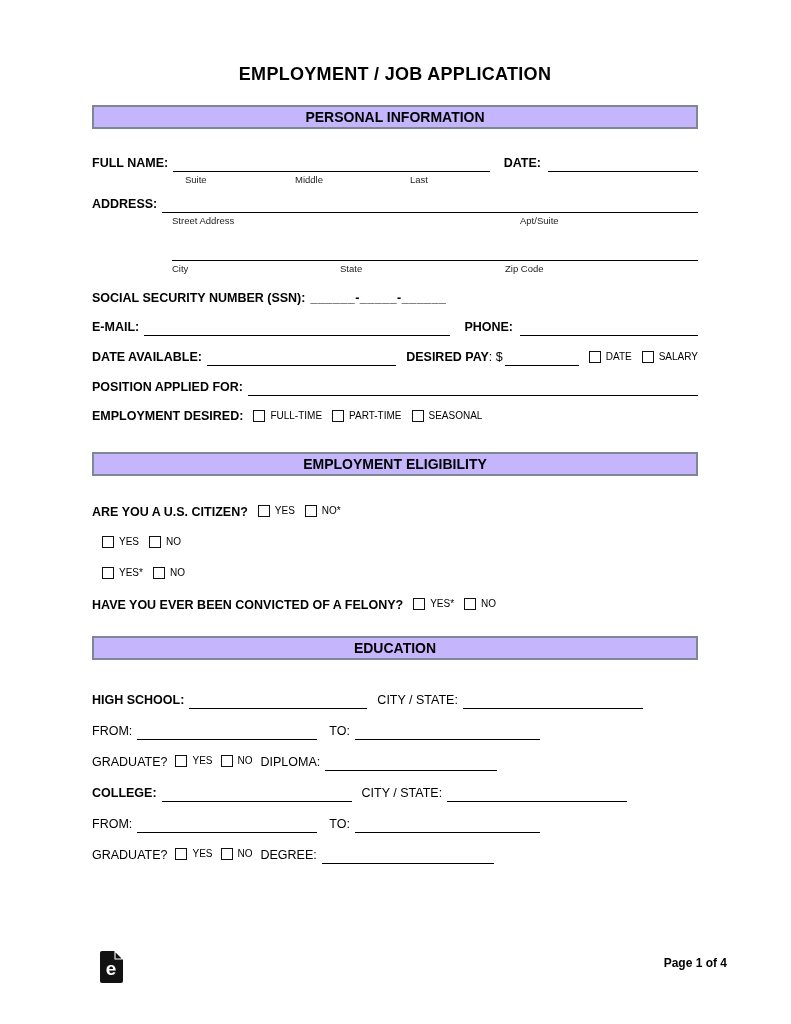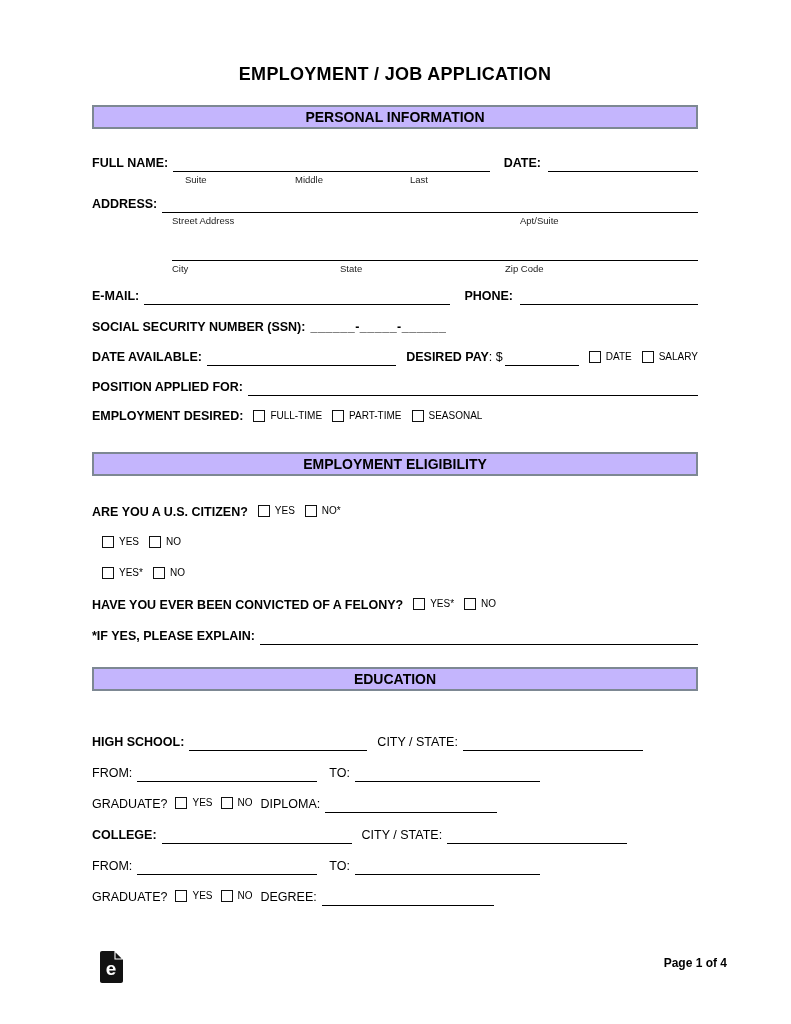--- a/index.html
+++ b/index.html
@@ -132,32 +132,32 @@
     <div class="row" style="margin-top:17px;height:16px">
       <span style="width:75px;flex:none"></span>
       <span class="line"></span>
     </div>
     <div class="subrow" style="margin-top:2px">
       <span style="left:80px">City</span>
       <span style="left:248px">State</span>
       <span style="left:413px">Zip Code</span>
     </div>
 
-    <div class="row" style="margin-top:12px">
-      <span class="b">E-MAIL:</span>
-      <span class="line"></span>
-      <span class="b" style="margin-left:14px">PHONE:</span>
-      <span class="line fixed" style="width:178px;margin-left:7px"></span>
-    </div>
-
     <div class="row" style="margin-top:14px">
       <span class="b">SOCIAL SECURITY NUMBER (SSN):</span>
       <span class="blanks">______-_____-______</span>
     </div>
 
+    <div class="row" style="margin-top:12px">
+      <span class="b">E-MAIL:</span>
+      <span class="line"></span>
+      <span class="b" style="margin-left:14px">PHONE:</span>
+      <span class="line fixed" style="width:178px;margin-left:7px"></span>
+    </div>
+
     <div class="row" style="margin-top:13px">
       <span class="b">DATE AVAILABLE:</span>
       <span class="line"></span>
       <span class="b" style="margin-left:10px">DESIRED PAY</span>
       <span>: $</span>
       <span class="line fixed" style="width:74px;margin-left:2px"></span>
       <span class="opt">
         <span class="cb"></span>
         <span>DATE</span>
       </span>
@@ -232,30 +232,26 @@
       <span class="opt">
         <span class="cb"></span>
         <span>YES*</span>
       </span>
       <span class="opt">
         <span class="cb"></span>
         <span>NO</span>
       </span>
     </div>
 
-    <div class="row qrow" style="margin-top:13px">
-      <span class="b">*IF YES, PLEASE EXPLAIN:</span>
-      <span class="line"></span>
-    </div>
 
     <div class="section-bar" style="margin-top:22px">
       <span>EDUCATION</span>
     </div>
 
-    <div class="row qrow" style="margin-top:42px">
+    <div class="row qrow" style="margin-top:31px">
       <span class="b">HIGH SCHOOL:</span>
       <span class="line fixed" style="width:178px"></span>
       <span style="margin-left:10px">CITY / STATE:</span>
       <span class="line fixed" style="width:180px"></span>
     </div>
 
     <div class="row qrow" style="margin-top:13px">
       <span>FROM:</span>
       <span class="line fixed" style="width:180px"></span>
       <span style="margin-left:12px">TO:</span>

